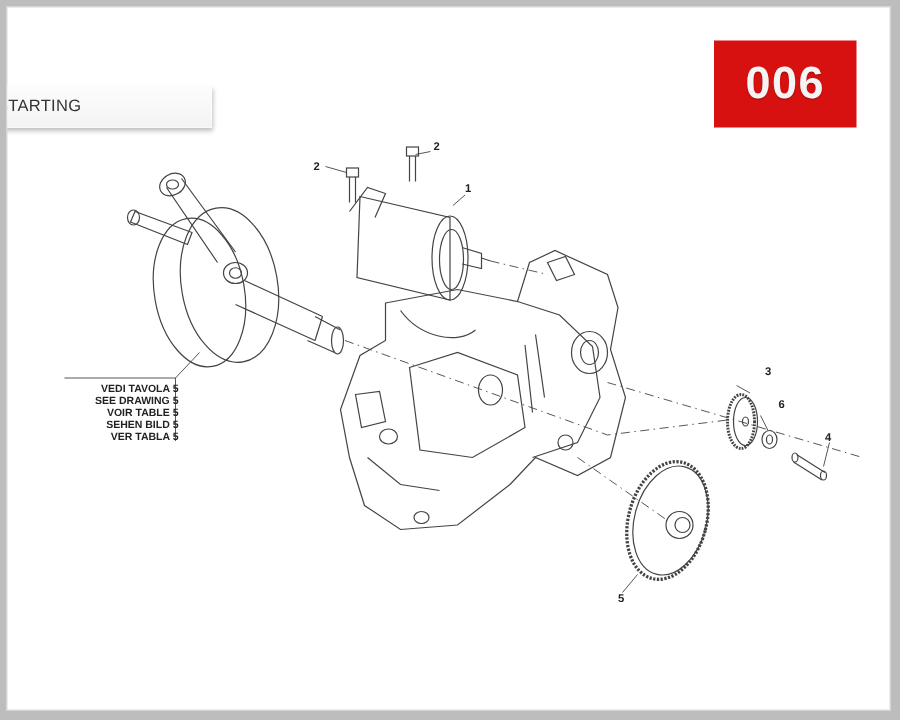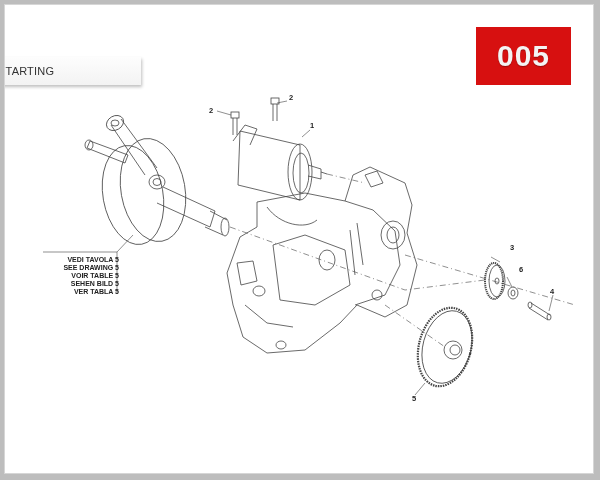--- a/index.html
+++ b/index.html
@@ -17,21 +17,21 @@
 </head>
 <body>
 
 <div class="frame">
 
   <div class="title-tab">
     <span>STARTING</span>
   </div>
 
   <div class="badge">
-    <span>005</span>
+    <span>006</span>
   </div>
 
   <svg class="diagram" viewBox="0 0 590 470" xmlns="http://www.w3.org/2000/svg" fill="none" stroke="#444" stroke-width="0.8">
 
     <g>
       <path d="M82 143 L120 158 L123 150 L85 136 Z"></path>
       <ellipse cx="84" cy="140" rx="4" ry="5"></ellipse>
       <path d="M106 120 L140 170 M116 114 L152 163"></path>
       <ellipse cx="110" cy="118" rx="9" ry="7" transform="rotate(-30 110 118)"></ellipse>
       <ellipse cx="110" cy="118" rx="4" ry="3"></ellipse>

